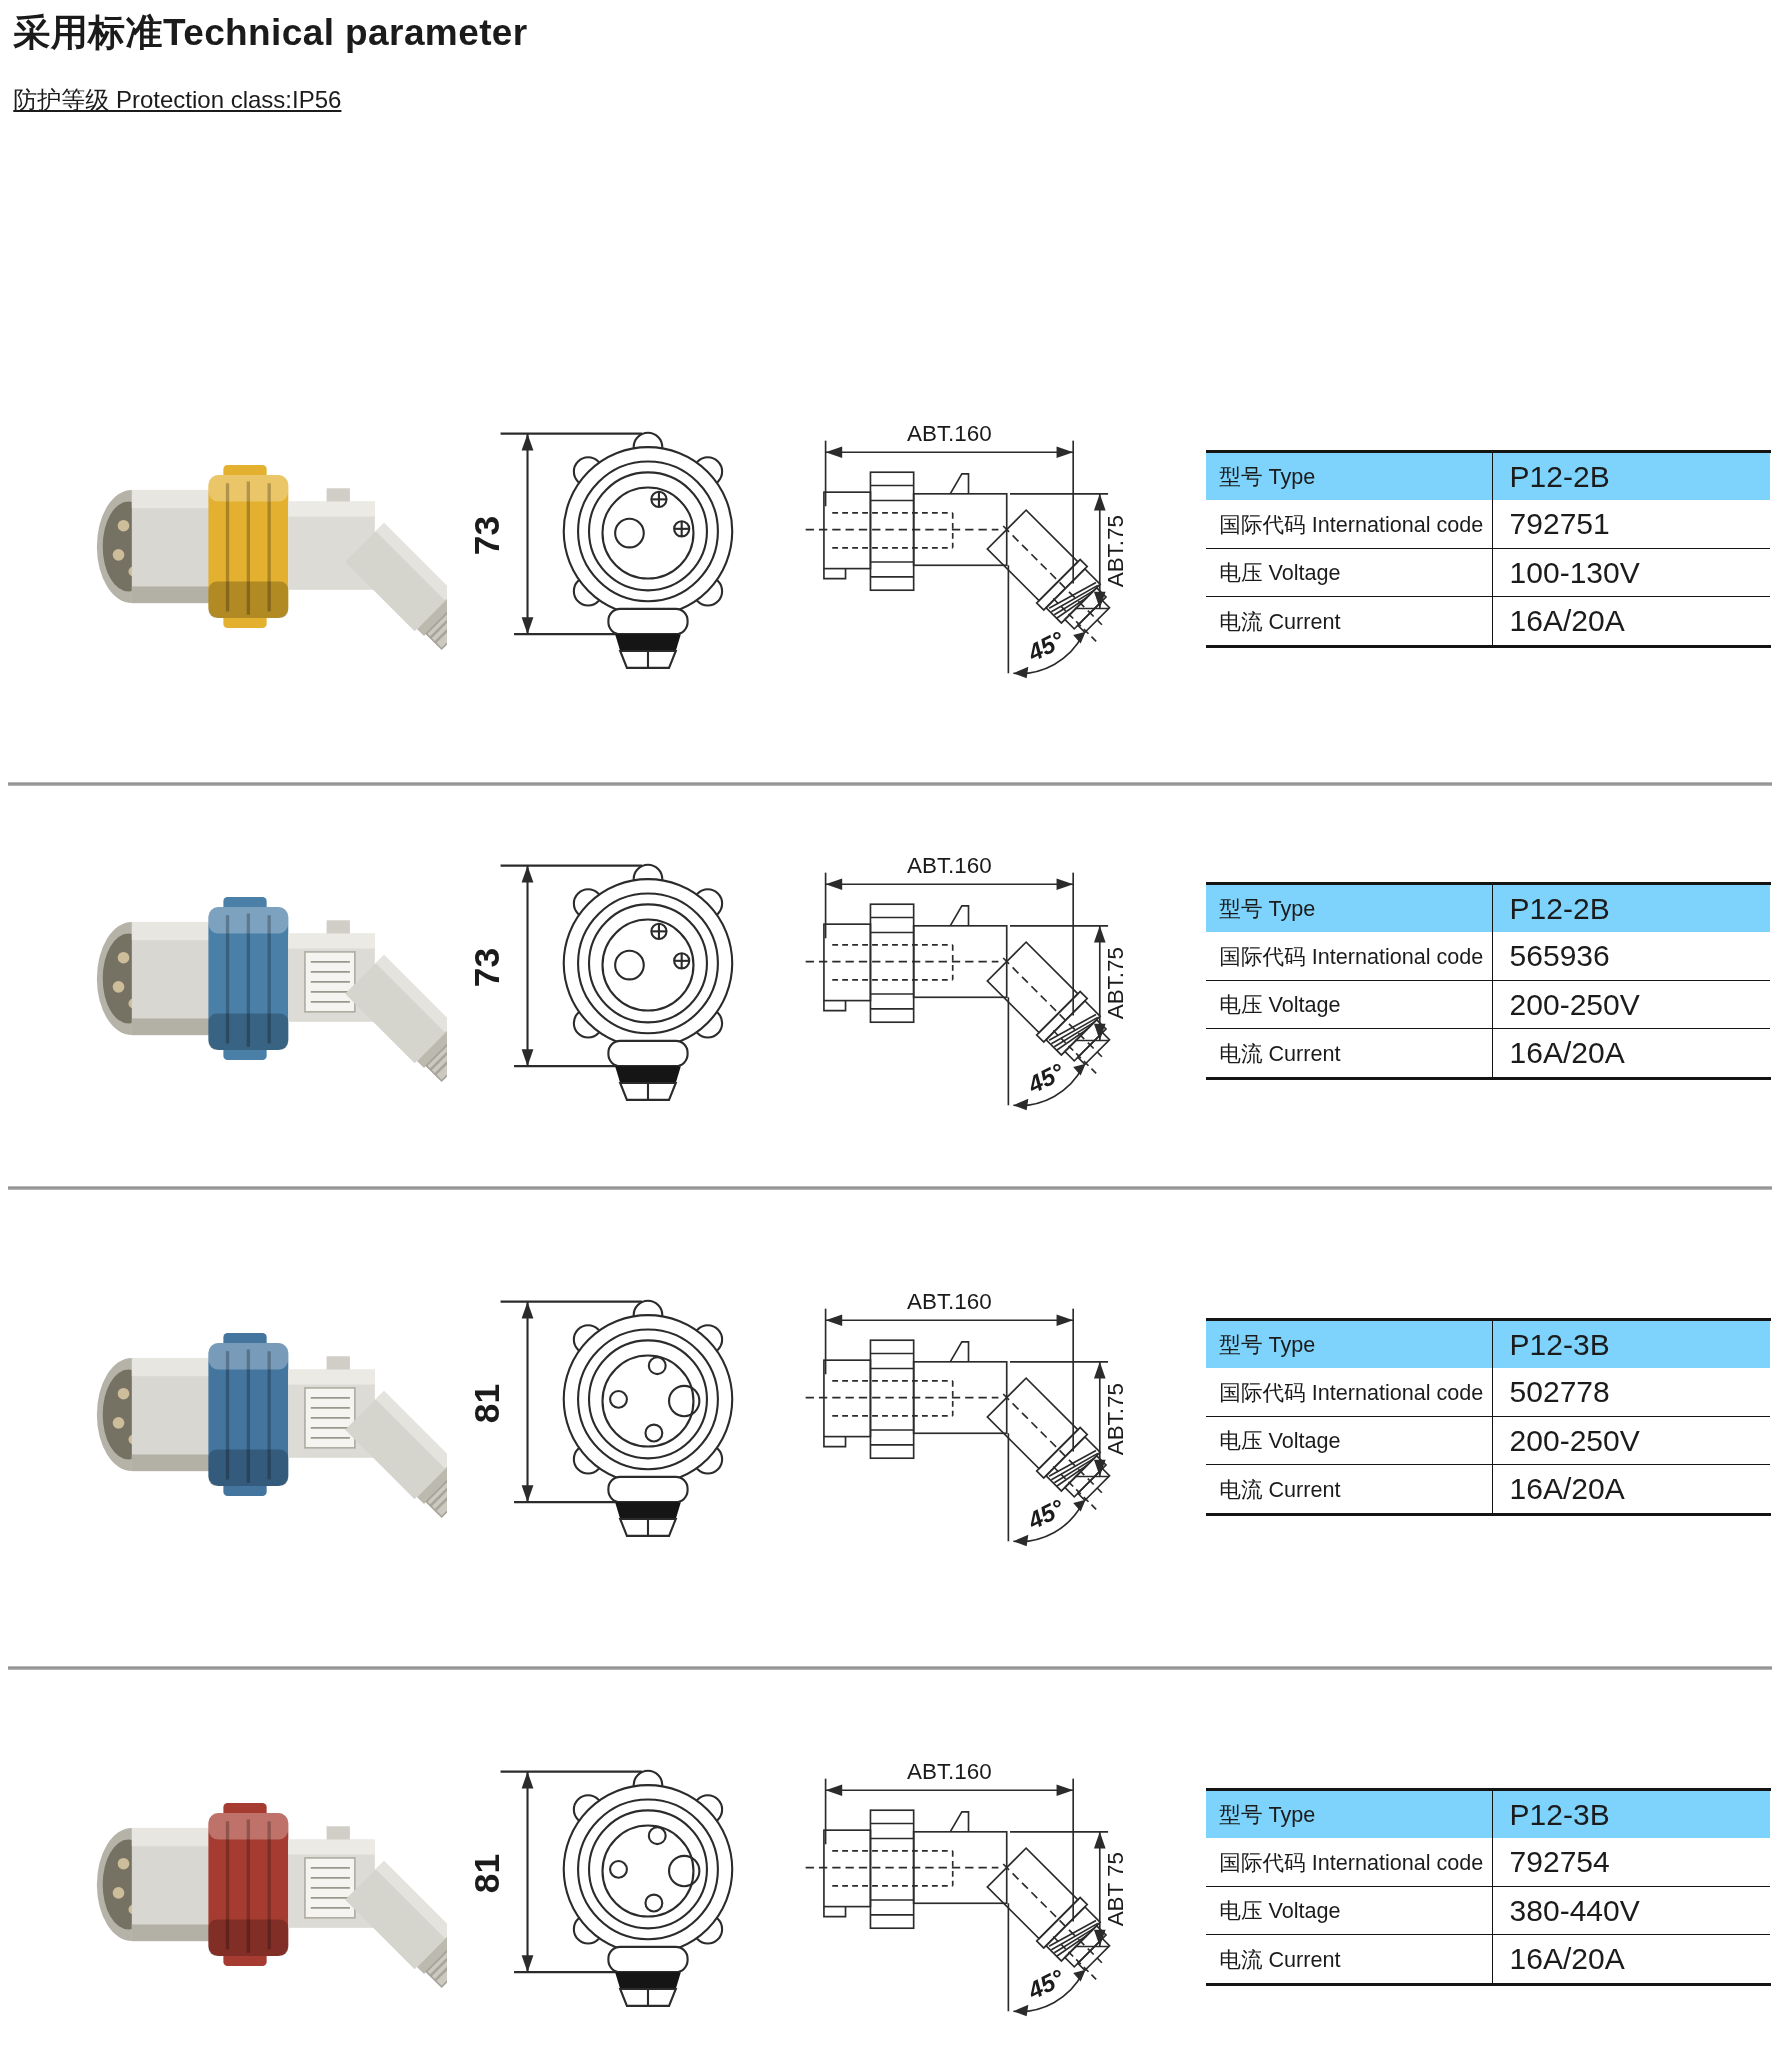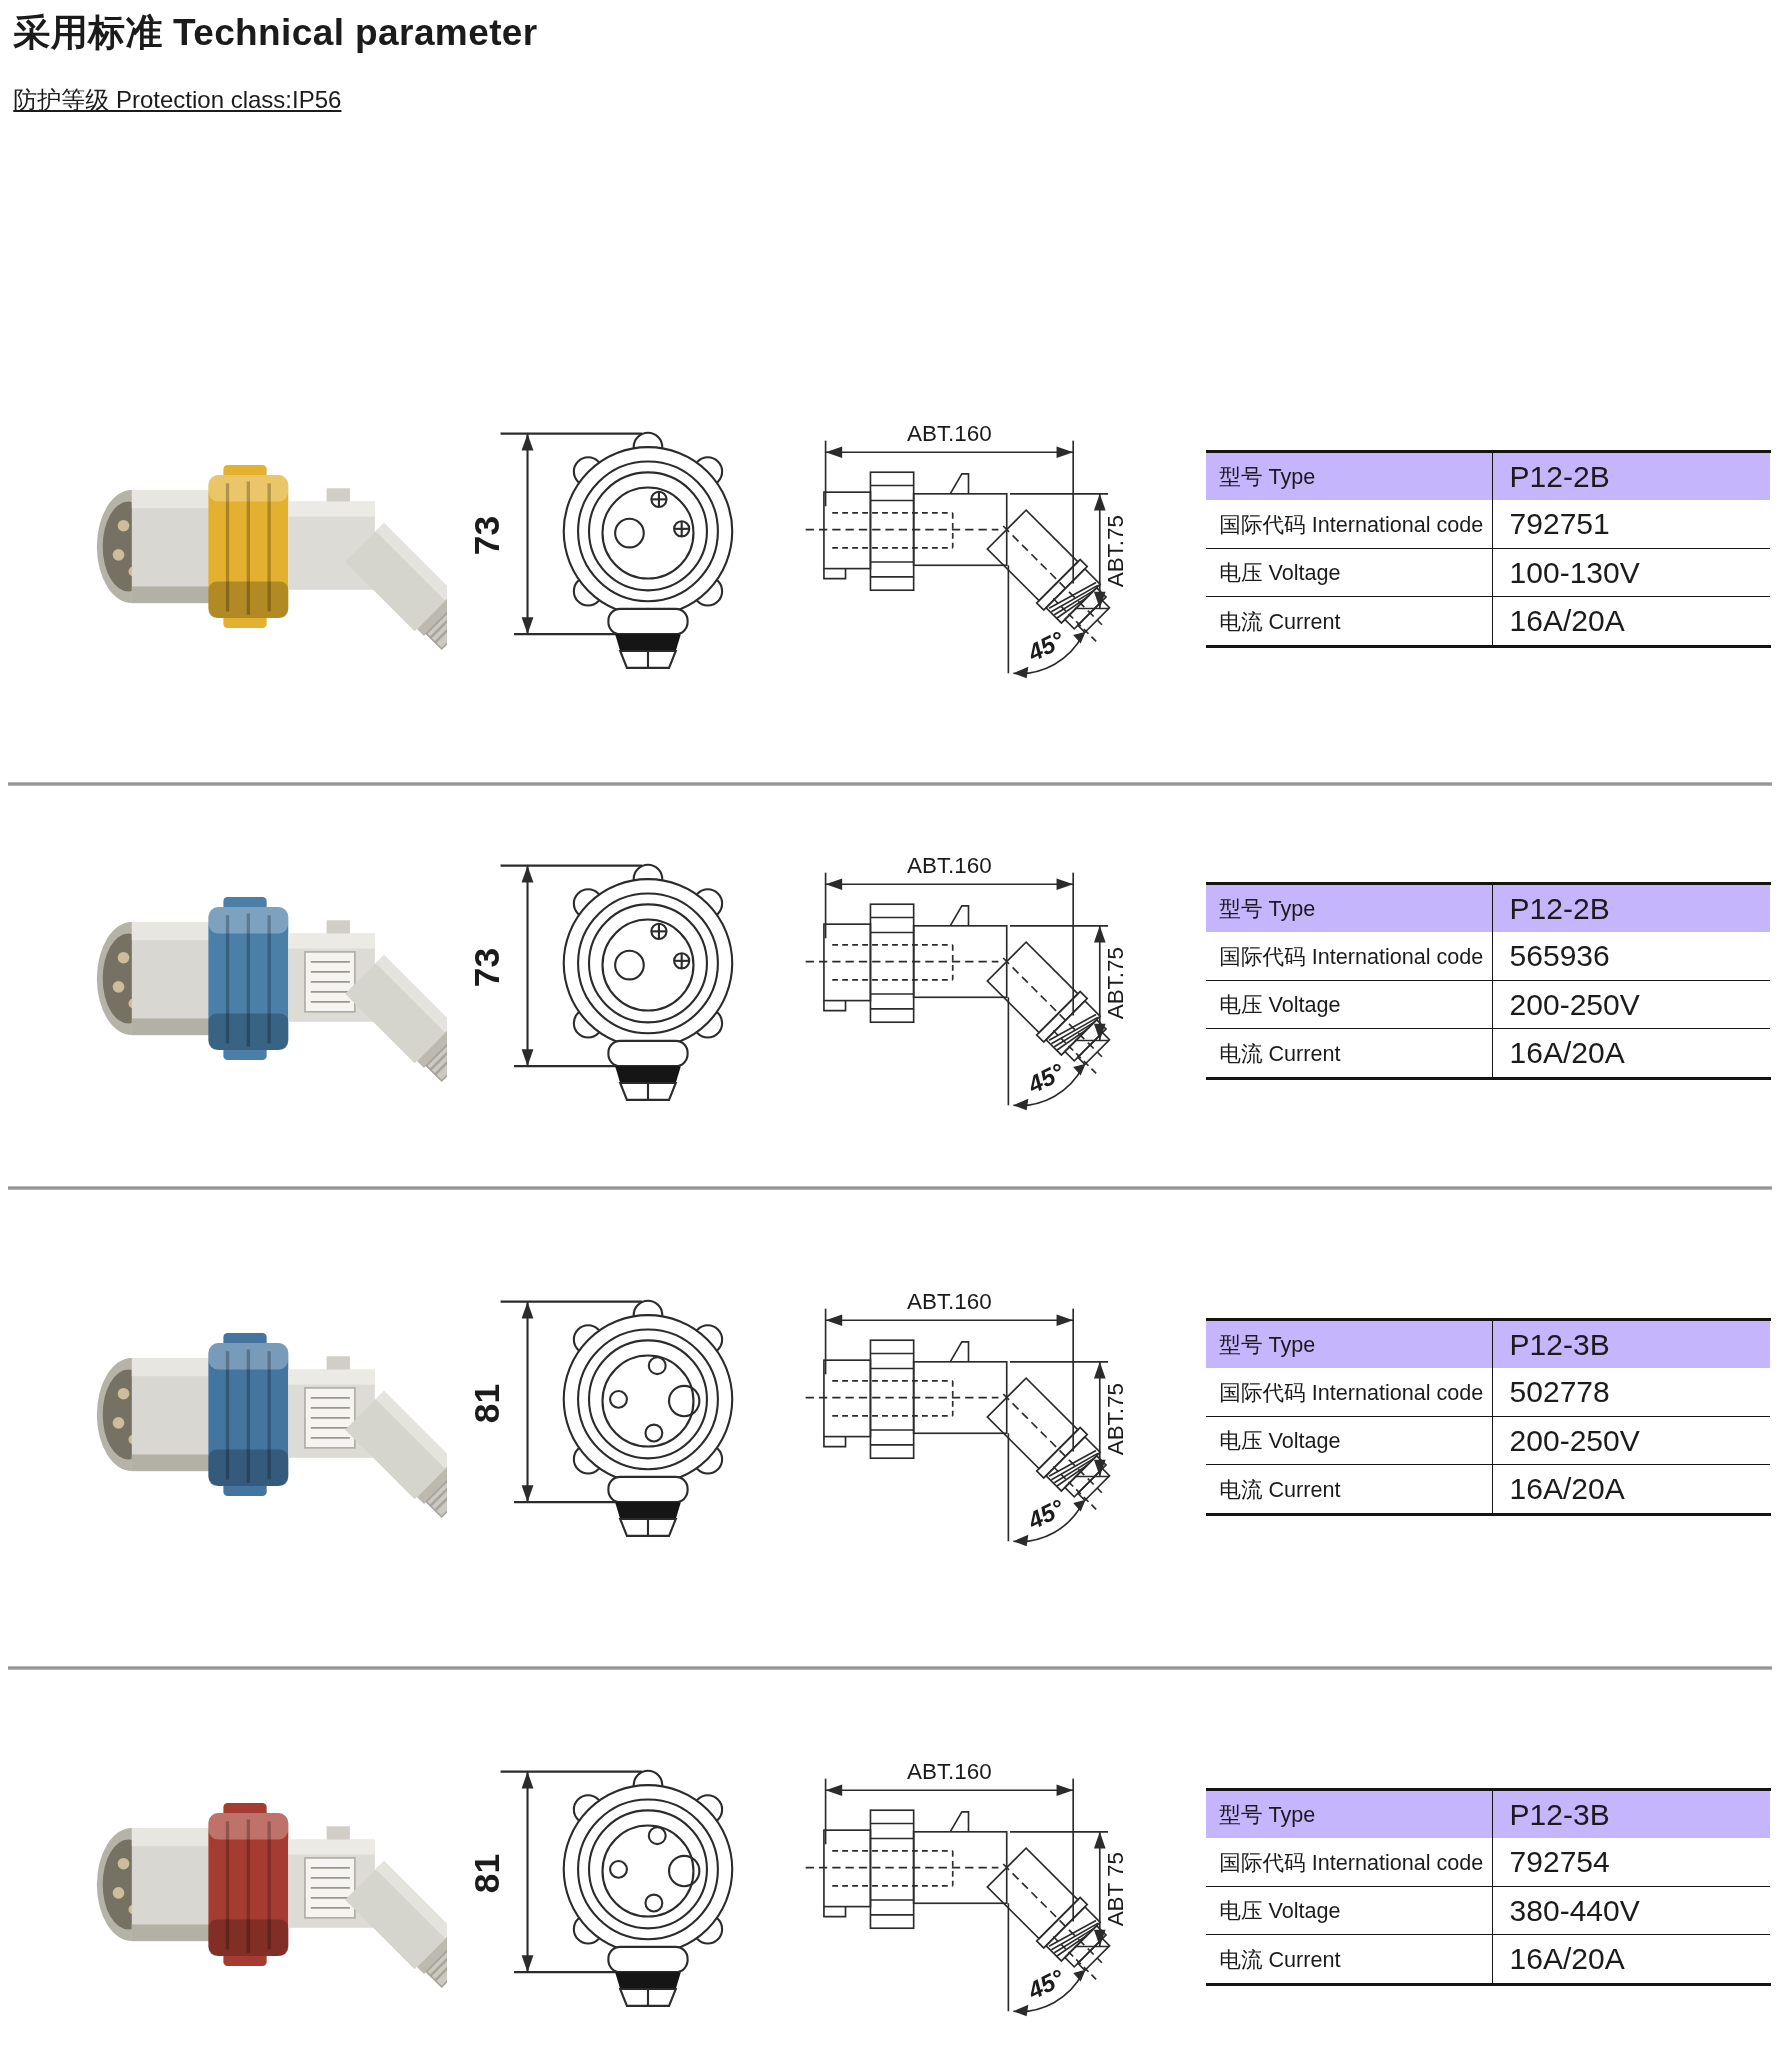--- a/index.html
+++ b/index.html
@@ -2,38 +2,38 @@
 <html style="font-size:13.3px"><head>
 <meta charset="utf-8">
 <style>
   html,body { margin:0; padding:0; }
   body {
     width:1781px; height:2068px; position:relative; background:#ffffff;
     font-family:"Liberation Sans", sans-serif; color:#1b1b1b; overflow:hidden;
   }
   .header { position:absolute; left:13.3px; top:8.3px; }
   .title { font-size:37px; font-weight:700; letter-spacing:0.4px; white-space:nowrap; }
-  .title .en { font-weight:600; margin-left:10px; }
+  .title .en { font-weight:600; }
   .specs { position:absolute; left:13.3px; top:81px; font-size:24px; line-height:38px;text-decoration:underline; }
   .spec-line { white-space:nowrap; }
 
   .section { position:absolute; left:0; width:1781px; height:399px; }
   .photo  { position:absolute; left:73px;  top:25px;  width:374px; height:258px; }
   .front  { position:absolute; left:475px; top:-10px; width:287px; height:278px; }
   .side   { position:absolute; left:799px; top:-21px; width:339px; height:306px; }
 
   .ptable {
     position:absolute; left:1206px; top:35px; width:565px;
     display:grid; grid-template-columns:287px 277px; grid-template-rows:47px 49px 48px 48px;
     border-top:3.3px solid #141414; border-bottom:3.3px solid #141414;
   }
   .ptable .c { display:flex; align-items:center; padding-left:13.3px; font-size:21.6px; box-sizing:border-box; }
   .ptable .val { font-size:30px; padding-left:16.6px; }
   .ptable .lab { border-right:1.7px solid #141414; }
-  .ptable .hdr { background:#c4b5fd; }
+  .ptable .hdr { background:#7dd3fc; }
   .ptable .bline { border-bottom:1.7px solid #141414; }
 
   .divider {
     position:absolute; left:8.3px; width:1764px; height:4.2px;
     background:linear-gradient(180deg,#cccccc,#878787 45%,#c0c0c0);
   }
   svg text { font-family:"Liberation Sans", sans-serif; }
 </style>
 </head>
 <body>

